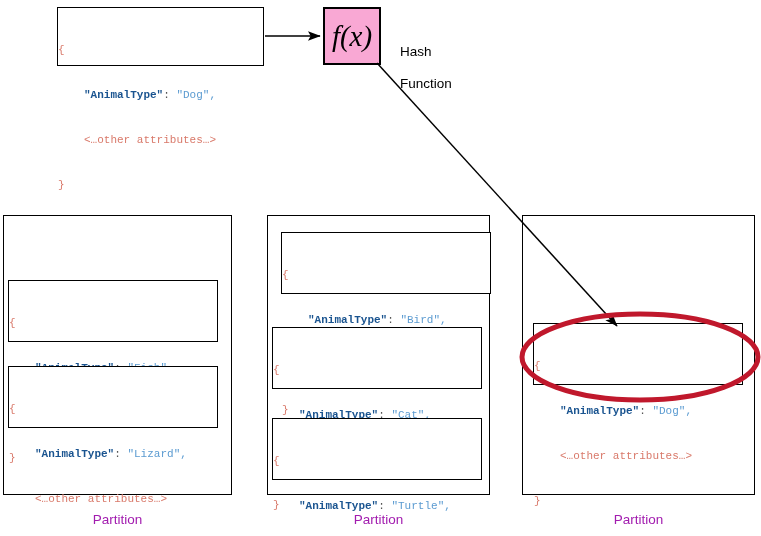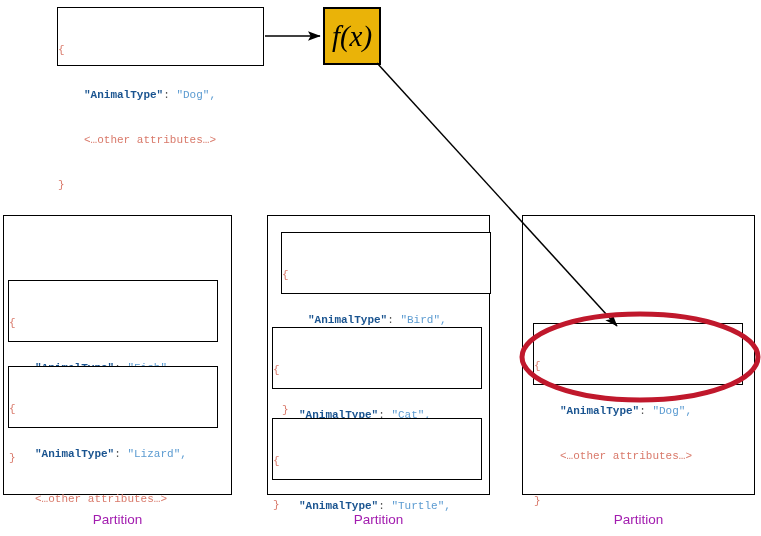--- a/index.html
+++ b/index.html
@@ -30,21 +30,21 @@
   .jcolon{color:#555555;}
   .jval{color:#5B9BD1;}
   .jattr{color:#D9796A;}
   .ind{padding-left:26px;}
 
   
   .fx-box{
     position:absolute;
     box-sizing:border-box;
     border:2px solid #000000;
-    background:#eab308;
+    background:#f9a8d4;
     display:flex;align-items:center;justify-content:center;
     font-family:"Liberation Serif","DejaVu Serif",serif;
     font-style:italic;
     font-size:29px;
     color:#000000;
     z-index:5;
   }
   .fx-label{
     position:absolute;
     font-size:13.5px;
@@ -82,20 +82,24 @@
 
   <div class="json-card" id="input-record" style="left:57px;top:7px;width:207px;height:59px;padding:5px 0 0 0;">
     <span class="ln"><span class="brace">{</span></span>
     <span class="ln ind"><span class="jkey">"AnimalType"</span><span class="jcolon">: </span><span class="jval">"Dog",</span></span>
     <span class="ln ind"><span class="jattr">&lt;…other attributes…&gt;</span></span>
     <span class="ln"><span class="brace">}</span></span>
   </div>
 
   <div class="fx-box" id="fx-box" style="left:323px;top:7px;width:58px;height:58px;">
     <span>f(x)</span>
+  </div>
+  <div class="fx-label" style="left:400px;top:28px;">
+    <div>Hash</div>
+    <div>Function</div>
   </div>
 
   <div class="partition-box" id="partition-0" style="left:3px;top:215px;width:229px;height:280px;"></div>
 
   <div class="json-card" style="left:8px;top:280px;width:210px;height:62px;padding:5px 0 0 0;z-index:4;">
     <span class="ln"><span class="brace">{</span></span>
     <span class="ln ind"><span class="jkey">"AnimalType"</span><span class="jcolon">: </span><span class="jval">"Fish",</span></span>
     <span class="ln ind"><span class="jattr">&lt;…other attributes…&gt;</span></span>
     <span class="ln"><span class="brace">}</span></span>
   </div>

